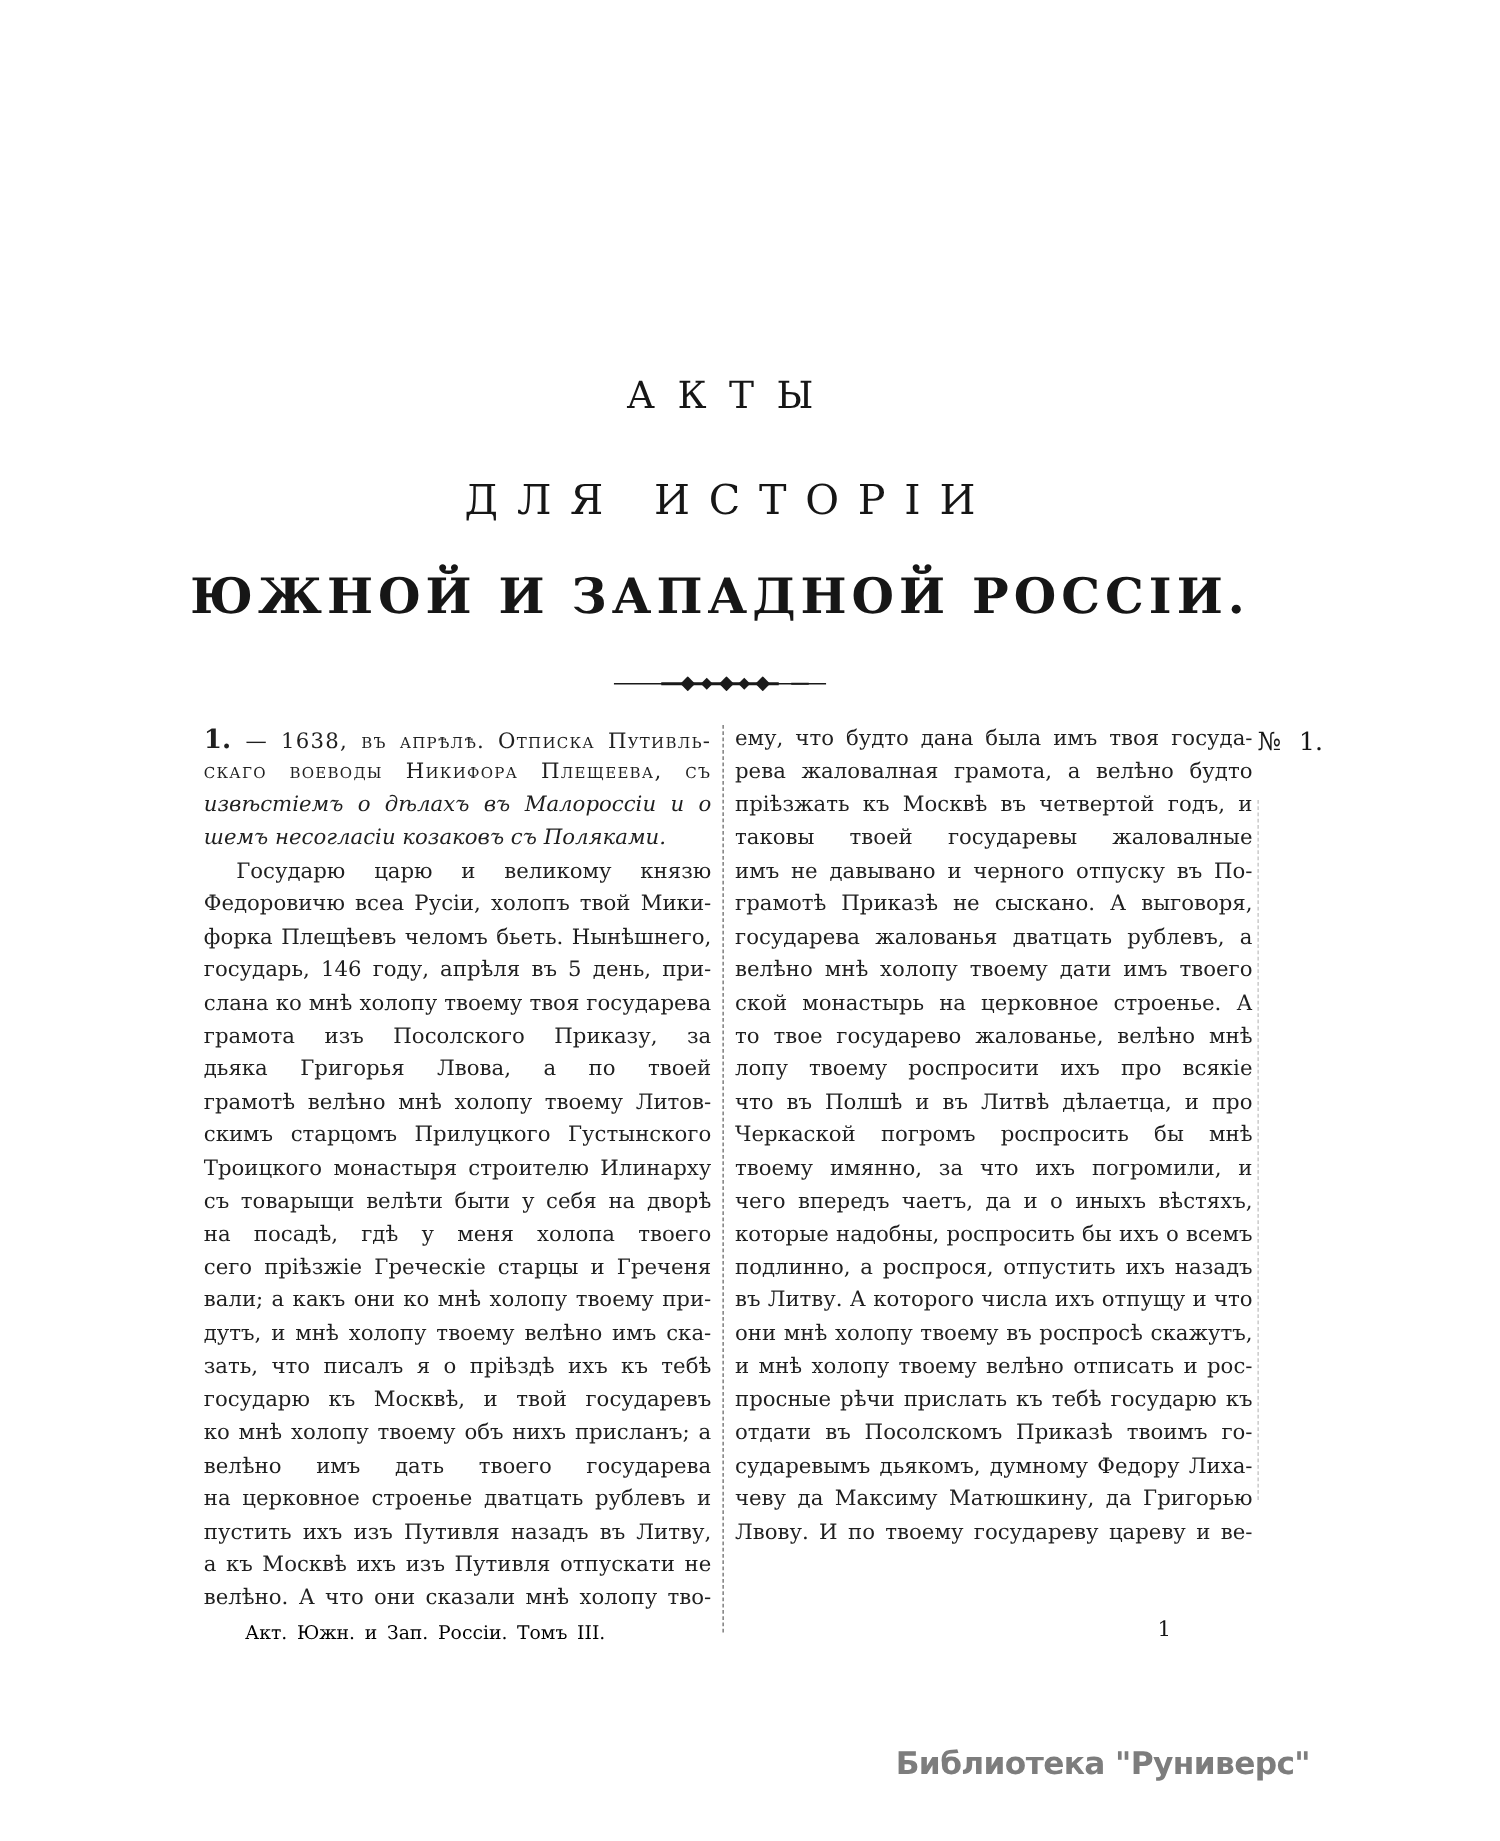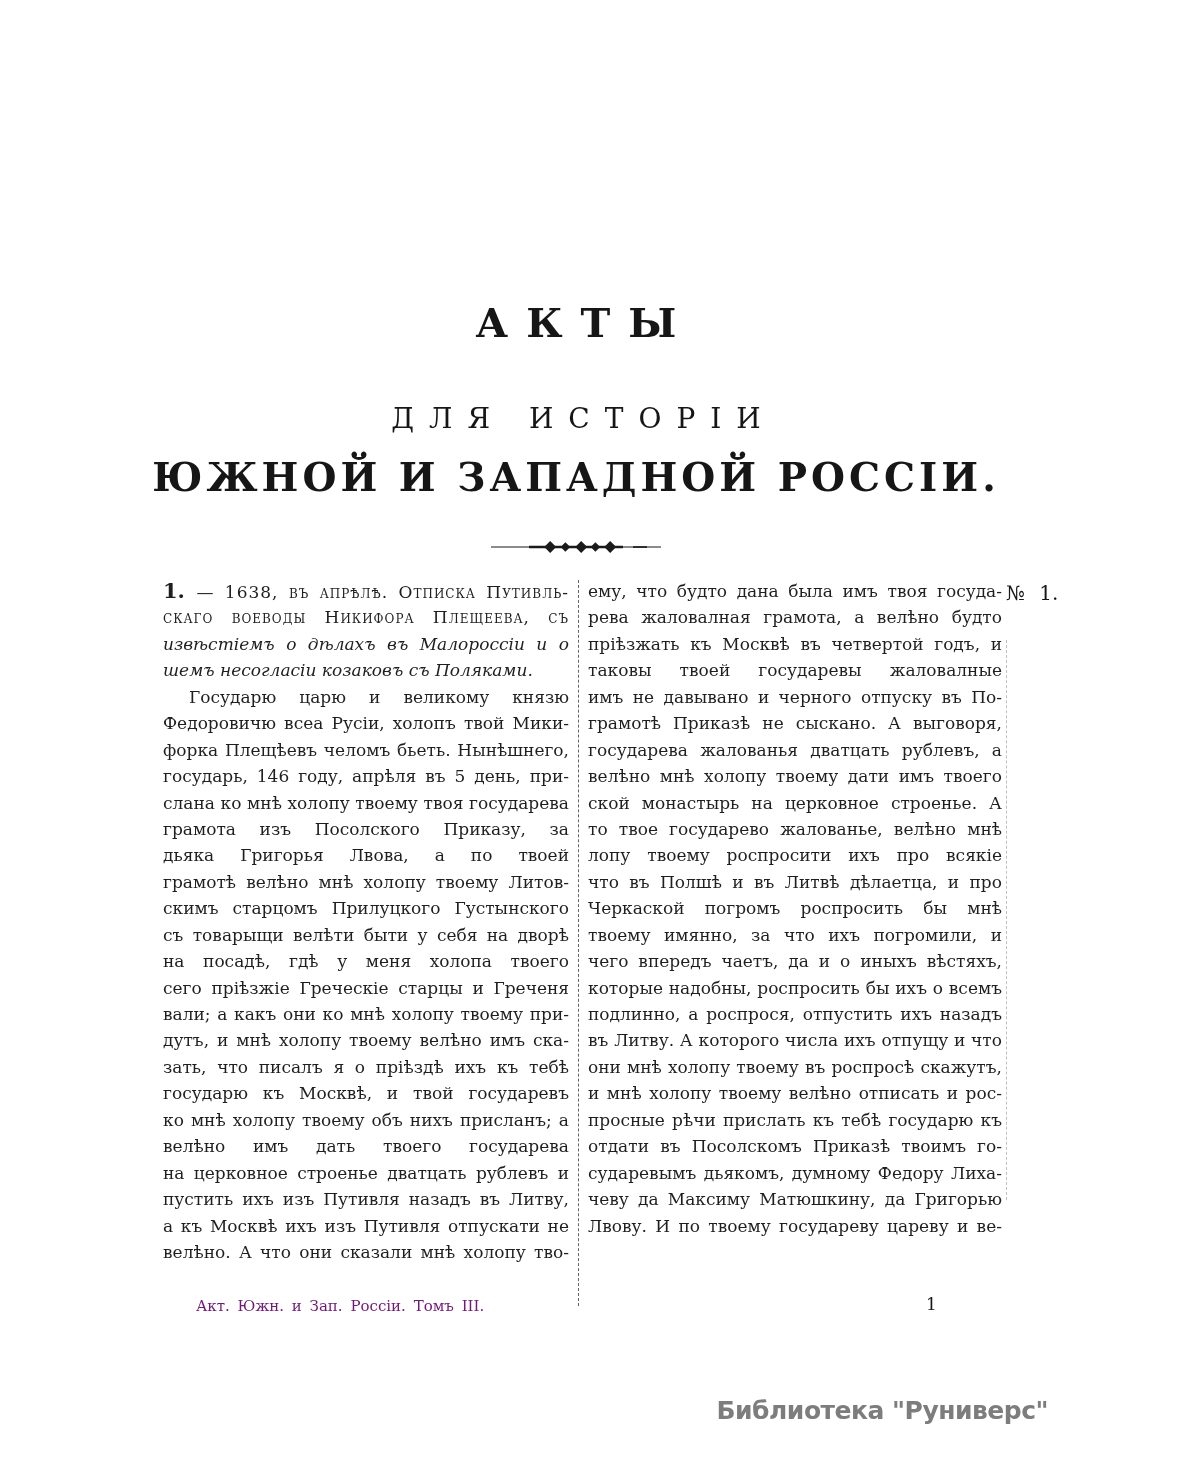--- a/index.html
+++ b/index.html
@@ -13,25 +13,25 @@
     width:1200px;height:1473px;
     background:var(--paper);
     position:relative;
     font-family:"DejaVu Serif", serif;
     color:var(--body-ink);
     overflow:hidden;
   }
   .masthead{position:absolute;left:152px;top:0;width:848px;text-align:center;color:var(--ink);}
   .title{
     position:absolute;left:0;top:299px;width:100%;
-    font-size:40px;font-weight:bold;letter-spacing:18px;text-indent:18px;
+    font-size:30px;font-weight:normal;letter-spacing:18px;text-indent:18px;
   }
   .subtitle{
-    position:absolute;left:0;top:402px;width:100%;
-    font-size:28px;font-weight:normal;letter-spacing:15px;text-indent:15px;
+    position:absolute;left:0;top:380px;width:100%;
+    font-size:33px;font-weight:normal;letter-spacing:15px;text-indent:15px;
   }
   .series{
     position:absolute;left:0;top:454px;width:100%;
     font-size:39px;font-weight:bold;letter-spacing:4px;text-align:center;
   }
   .ornament{position:absolute;left:0;top:541px;width:100%;display:flex;justify-content:center;}
   .marginal{
     position:absolute;left:1006px;top:581px;
     font-size:20px;color:var(--ink);word-spacing:8px;white-space:nowrap;
   }
@@ -51,21 +51,21 @@
     text-align:justify;text-align-last:justify;-moz-text-align-last:justify;
     overflow:hidden;white-space:normal;
   }
   .l-sp{font-variant-caps:small-caps;font-variant:small-caps;letter-spacing:1px;}
   .l-it{font-style:italic;}
   .l-bi{text-indent:26px;}
   .l-end{text-align-last:left;-moz-text-align-last:left;}
   .lead{font-weight:bold;font-style:normal;font-size:21px;letter-spacing:0;padding-right:1px;}
   .sig{
     position:absolute;left:196px;top:1297px;
-    font-size:15px;color:#701a75;word-spacing:3px;
+    font-size:15px;color:#000000;word-spacing:3px;
   }
   .pagenum{position:absolute;left:926px;top:1294px;font-size:17px;color:var(--ink);}
   .watermark{
     position:absolute;right:152px;top:1396px;
     font-family:"DejaVu Sans", sans-serif;font-weight:bold;
     font-size:25px;letter-spacing:-0.5px;color:var(--wm);white-space:nowrap;
   }
 </style>
 </head>
 <body>
@@ -102,20 +102,21 @@
         <div class="line l-it l-end">шемъ несогласіи козаковъ съ Поляками.</div>
         <div class="line l-bi">Государю царю и великому князю Михаилу</div>
         <div class="line l-b">Федоровичю всеа Русіи, холопъ твой Мики-</div>
         <div class="line l-b">форка Плещѣевъ челомъ бьеть. Нынѣшнего,</div>
         <div class="line l-b">государь, 146 году, апрѣля въ 5 день, при-</div>
         <div class="line l-b">слана ко мнѣ холопу твоему твоя государева</div>
         <div class="line l-b">грамота изъ Посолского Приказу, за приписью</div>
         <div class="line l-b">дьяка Григорья Лвова, а по твоей государевѣ</div>
         <div class="line l-b">грамотѣ велѣно мнѣ холопу твоему Литов-</div>
         <div class="line l-b">скимъ старцомъ Прилуцкого Густынского</div>
+        <div class="line l-b">Троицкого монастыря строителю Илинарху</div>
         <div class="line l-b">съ товарыщи велѣти быти у себя на дворѣ</div>
         <div class="line l-b">на посадѣ, гдѣ у меня холопа твоего напередъ</div>
         <div class="line l-b">сего пріѣзжіе Греческіе старцы и Греченя бы-</div>
         <div class="line l-b">вали; а какъ они ко мнѣ холопу твоему при-</div>
         <div class="line l-b">дутъ, и мнѣ холопу твоему велѣно имъ ска-</div>
         <div class="line l-b">зать, что писалъ я о пріѣздѣ ихъ къ тебѣ</div>
         <div class="line l-b">государю къ Москвѣ, и твой государевъ указъ</div>
         <div class="line l-b">ко мнѣ холопу твоему объ нихъ присланъ; а</div>
         <div class="line l-b">велѣно имъ дать твоего государева жалованья</div>
         <div class="line l-b">на церковное строенье дватцать рублевъ и от-</div>

